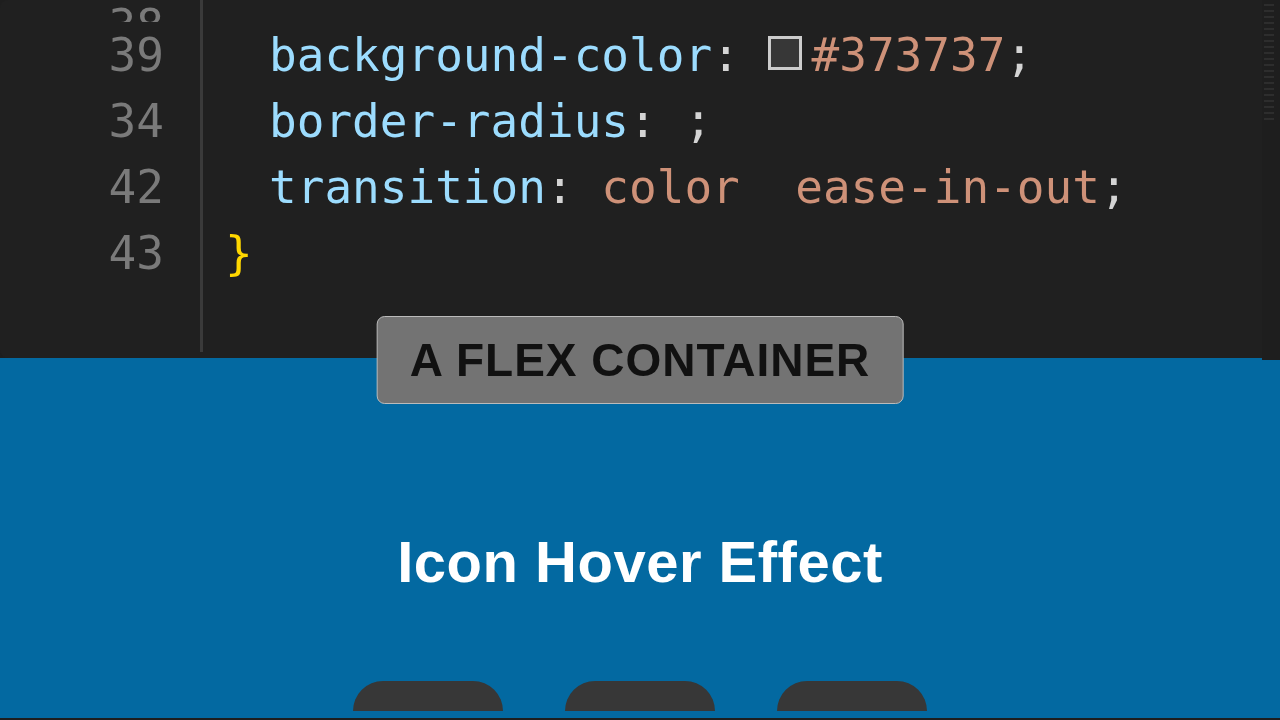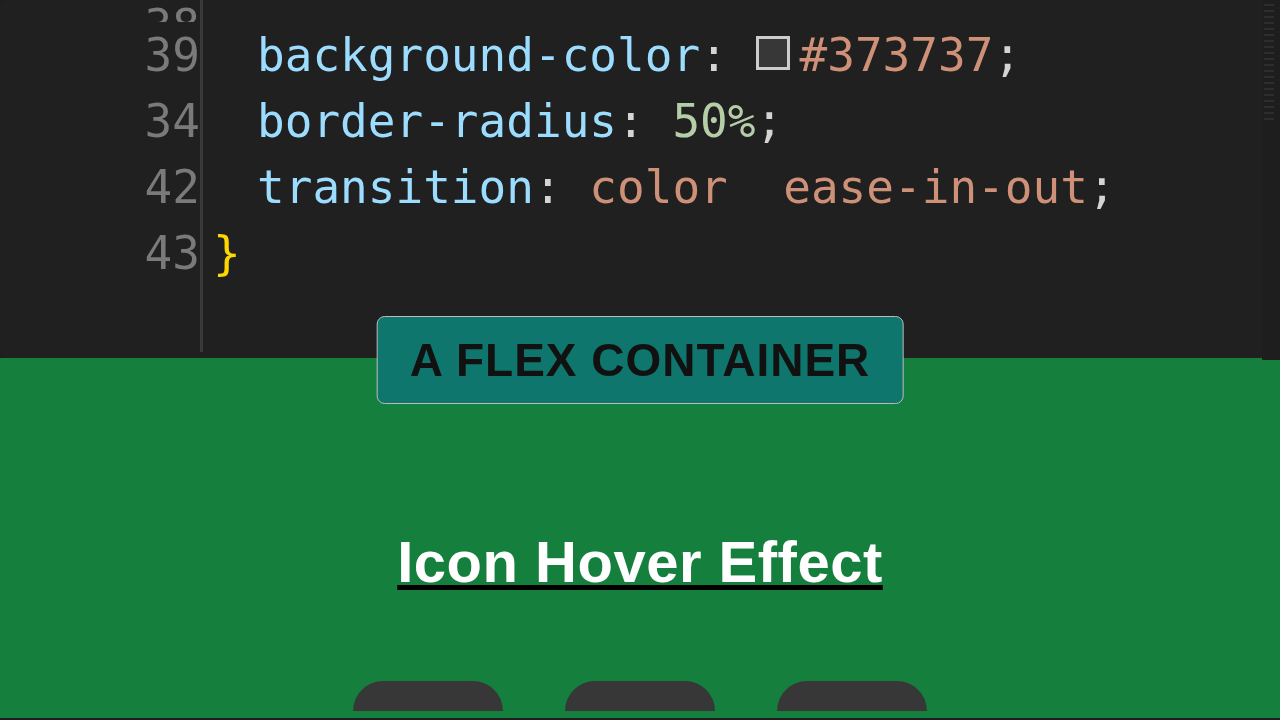--- a/index.html
+++ b/index.html
@@ -24,20 +24,21 @@
     border-radius: 8px;
     padding-bottom: 6px;
   }
   .code-area {
     display: flex;
   }
   .gutter {
     width: 200px;
     padding-top: 0;
     text-align: right;
+    padding-right: 36px;
     color: #7a7a7a;
     font-size: 46px;
     line-height: 66px;
     user-select: none;
   }
   .gutter .ln-partial {
     height: 22px;
     line-height: 0;
     overflow: hidden;
     position: relative;
@@ -48,21 +49,21 @@
     right: 0;
   }
   .gutter .ln {
     height: 66px;
     line-height: 66px;
   }
   .code {
     font-size: 46px;
     line-height: 66px;
     border-left: 3px solid #3a3a3a;
-    padding-left: 4px;
+    padding-left: 16px;
   }
   .code-line {
     height: 66px;
     display: flex;
     align-items: center;
     white-space: pre;
     padding-left: 6px;
   }
   .code-line.partial {
     height: 22px;
@@ -92,39 +93,38 @@
     position: relative;
     top: -2px;
   }
   .swatch.dark { background: #373737; }
 
   .caption-overlay {
     position: absolute;
     left: 50%;
     top: 316px;
     transform: translateX(-50%);
-    background: #0f766e;
+    background: #737373;
     color: #111;
     font-family: -apple-system, BlinkMacSystemFont, 'Segoe UI', Arial, sans-serif;
     font-weight: 800;
     font-size: 46px;
     letter-spacing: 1px;
     padding: 16px 32px;
     border-radius: 8px;
     border: 1px solid #bbb;
     white-space: nowrap;
   }
 
   .preview {
-    background: #15803d;
+    background: #0369a1;
     height: 360px;
     display: flex;
     flex-direction: column;
     align-items: center;
-    text-decoration: underline;
   }
   .preview-title {
     color: #fff;
     font-family: -apple-system, BlinkMacSystemFont, 'Segoe UI', 'Helvetica Neue', Arial, sans-serif;
     font-weight: 800;
     font-size: 58px;
     margin-top: 170px;
     letter-spacing: 0.5px;
   }
   .preview-icons {
@@ -175,21 +175,21 @@
     <div class="code">
       <div class="code-line partial">
         <span class="row-content">
         <span class="indent"></span>
         </span>
       </div>
       <div class="code-line">
         <span class="indent"></span><span class="tok-prop">background-color</span><span class="tok-punc">: </span><span class="swatch dark" title="#373737"></span><span class="tok-hex">#373737</span><span class="tok-punc">;</span>
       </div>
       <div class="code-line">
-        <span class="indent"></span><span class="tok-prop">border-radius</span><span class="tok-punc">: </span><span class="tok-num">50%</span><span class="tok-punc">;</span>
+        <span class="indent"></span><span class="tok-prop">border-radius</span><span class="tok-punc">: </span><span class="tok-punc">;</span>
       </div>
       <div class="code-line">
         <span class="indent"></span><span class="tok-prop">transition</span><span class="tok-punc">: </span><span class="tok-key">color</span><span class="tok-punc"> </span><span class="tok-punc"> </span><span class="tok-key">ease-in-out</span><span class="tok-punc">;</span>
       </div>
       <div class="code-line" style="border-left:none;margin-left:-3px;padding-left:9px">
         <span class="tok-brc">}</span>
       </div>
       <div class="code-line" style="border-left:none;margin-left:-3px;padding-left:9px"></div>
     </div>
   </div>

